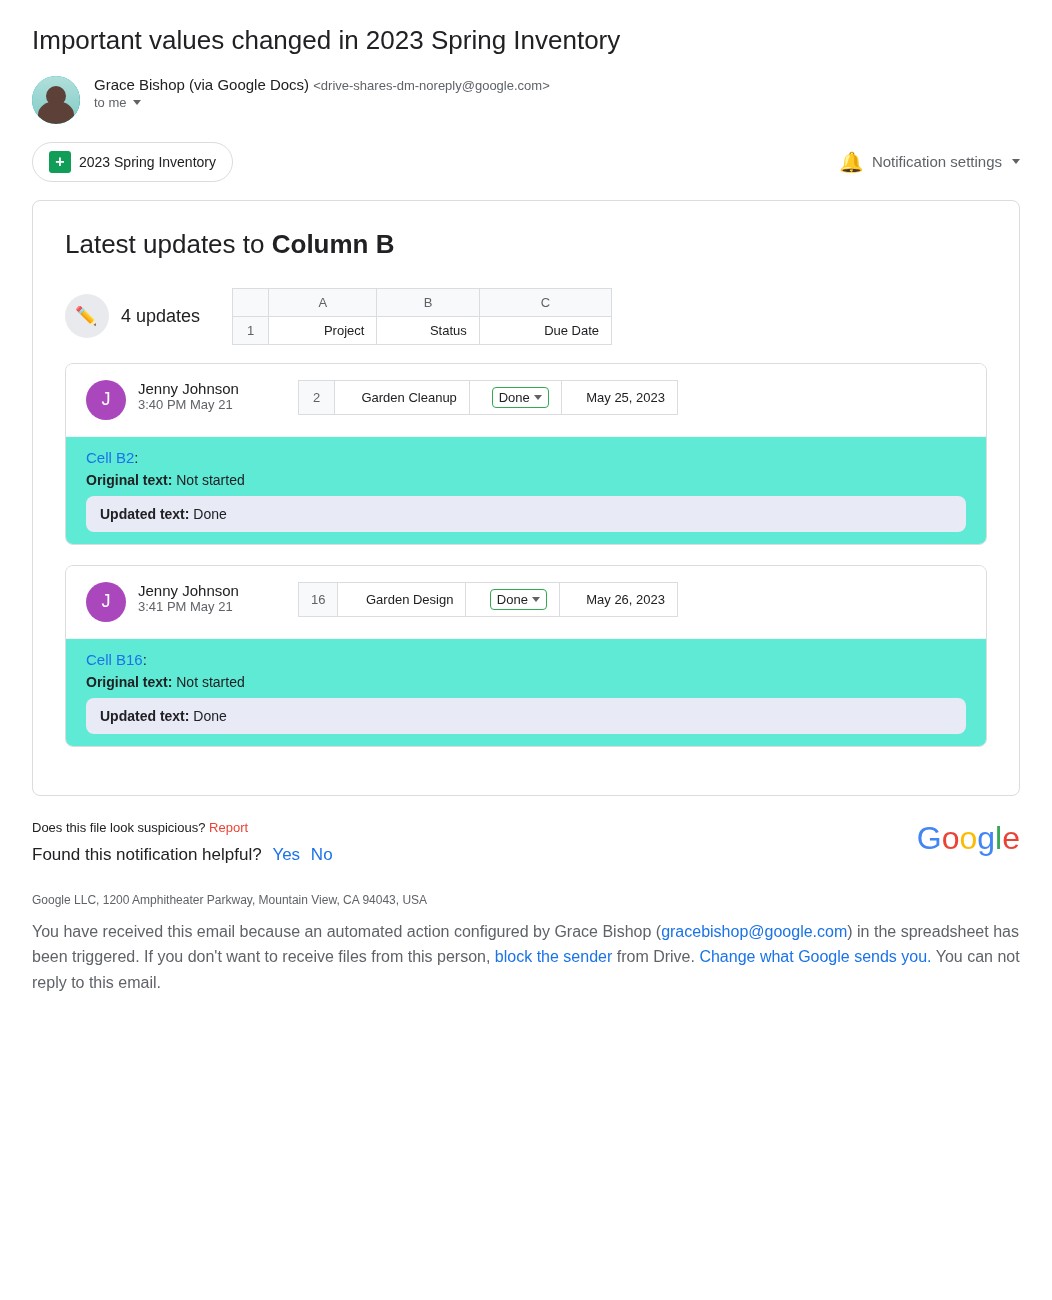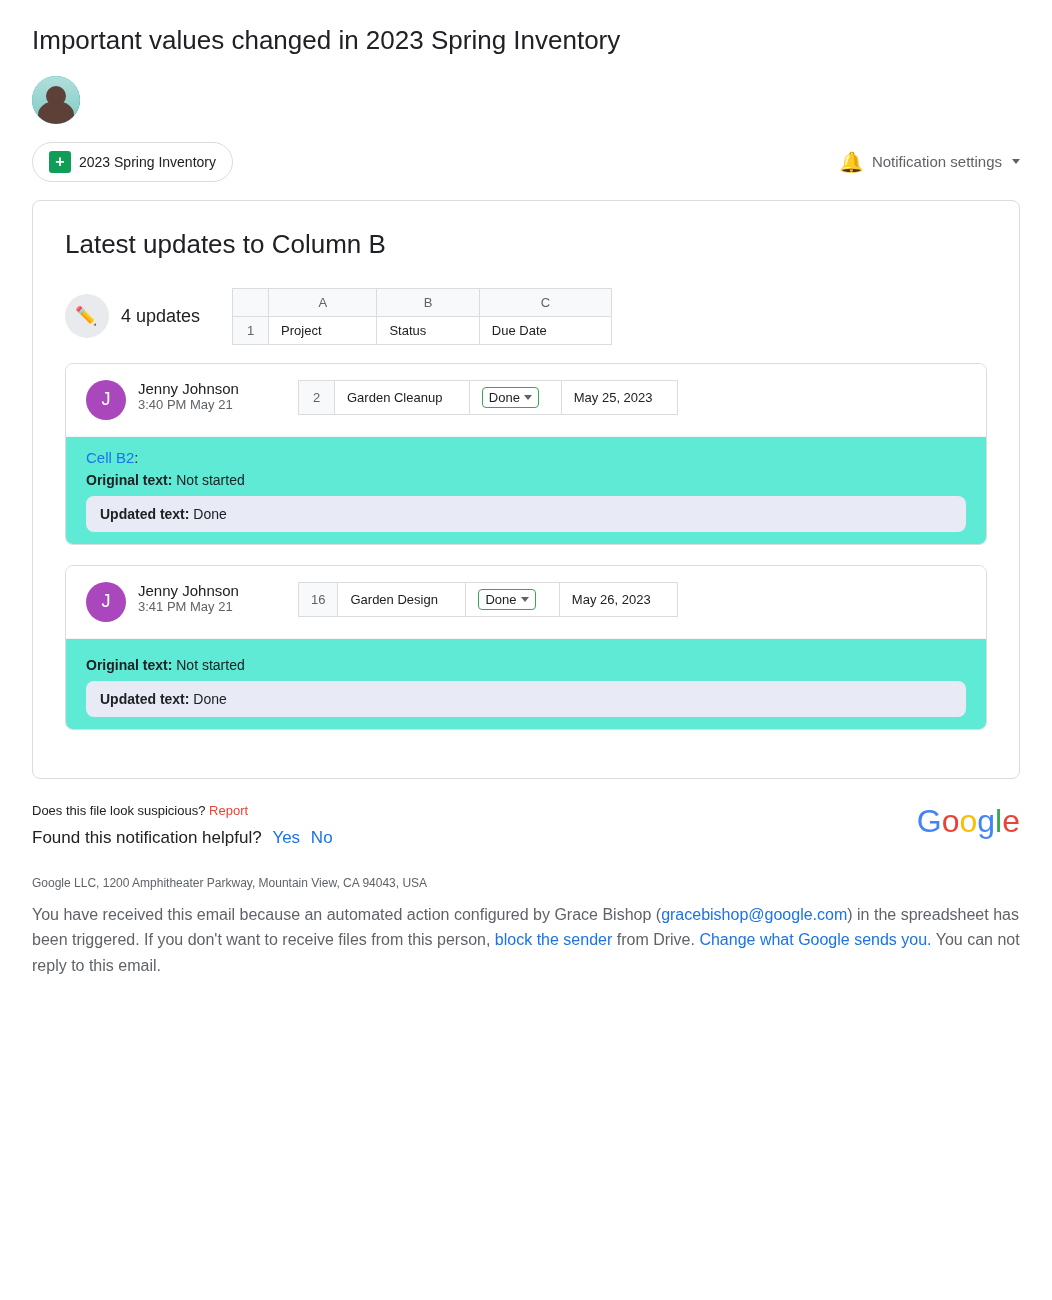--- a/index.html
+++ b/index.html
@@ -173,21 +173,21 @@
     }
 
     .card-title {
       font-size: 26px;
       font-weight: 400;
       color: #202124;
       margin-bottom: 28px;
     }
 
     .card-title strong {
-      font-weight: 400;
+      font-weight: 700;
     }
 
     .updates-header {
       display: flex;
       align-items: center;
       gap: 32px;
       margin-bottom: 18px;
     }
 
     .updates-count-area {
@@ -216,21 +216,21 @@
     
     .sheet-table {
       border-collapse: collapse;
       min-width: 380px;
     }
 
     .sheet-table th, .sheet-table td {
       border: 1px solid #dadce0;
       padding: 6px 12px;
       font-size: 13px;
-      text-align: left;
+      text-align: right;
       white-space: nowrap;
     }
 
     .sheet-table .col-header {
       background: #f8f9fa;
       color: #5f6368;
       font-weight: 400;
       text-align: center;
     }
 
@@ -406,20 +406,30 @@
     .g-green { color: #34A853; }
   </style>
 </head>
 <body>
 
 <h1 class="email-title">Important values changed in 2023 Spring Inventory</h1>
 
 <div class="sender-row">
   <div class="avatar-placeholder">
     <div class="avatar-face"></div>
+  </div>
+  <div class="sender-info">
+    <div>
+      <span class="sender-name">Grace Bishop (via Google Docs)</span>
+      <span class="sender-email">&lt;drive-shares-dm-noreply@google.com&gt;</span>
+    </div>
+    <div class="to-me">
+      <span>to me</span>
+      <span class="chevron-down"></span>
+    </div>
   </div>
 </div>
 
 <div class="toolbar-row">
   <button class="spreadsheet-btn">
     <div class="sheets-icon">
       <span class="sheets-plus">+</span>
     </div>
     <span>2023 Spring Inventory</span>
   </button>
@@ -520,20 +530,23 @@
                   Done
                   <span class="badge-arrow"></span>
                 </span>
               </td>
               <td>May 26, 2023</td>
             </tr>
           </tbody>
         </table>
       </div>
       <div class="update-details">
+        <div style="margin-bottom:6px;">
+          <a class="cell-link" href="#">Cell B16</a><span>:</span>
+        </div>
         <div class="original-text">
           <strong>Original text:</strong> Not started
         </div>
         <div class="updated-text-box">
           <strong>Updated text:</strong> Done
         </div>
       </div>
     </div>
     </div>
 

